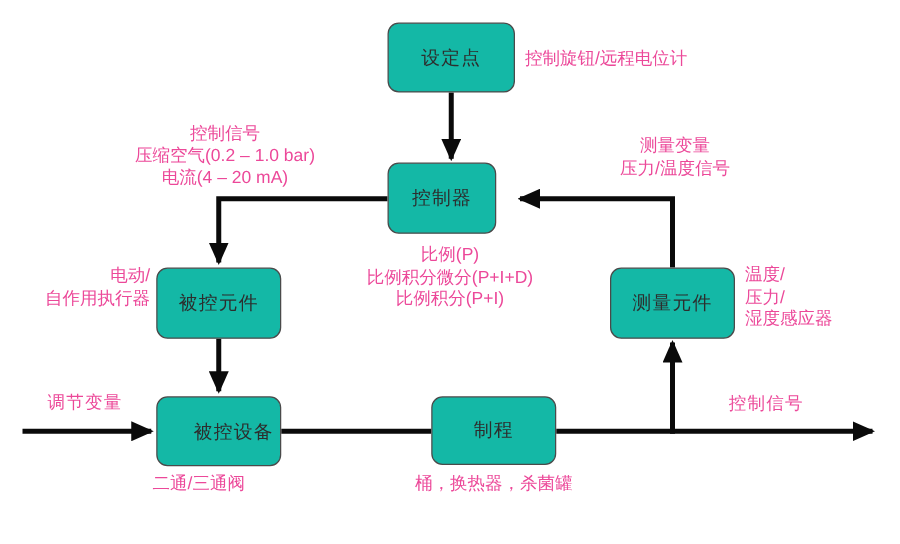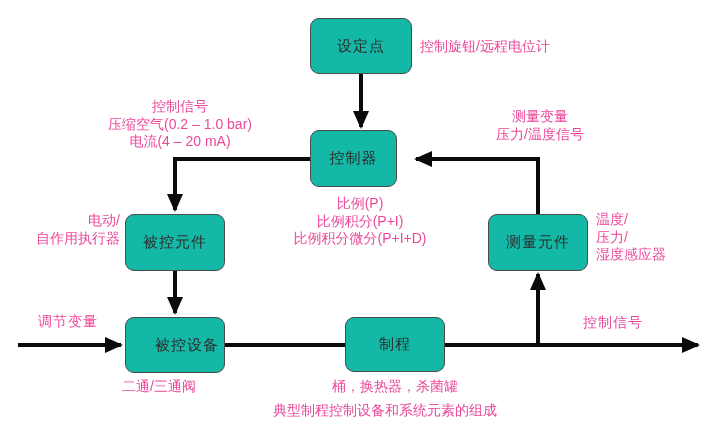--- a/index.html
+++ b/index.html
@@ -99,22 +99,22 @@
     <div>电流(4 – 20 mA)</div>
   </div>
 
   <div class="lbl center" style="left:465px; top:108px; width:150px;">
     <div>测量变量</div>
     <div>压力/温度信号</div>
   </div>
 
   <div class="lbl center" style="left:260px; top:195px; width:200px;">
     <div>比例(P)</div>
+    <div>比例积分微分(P+I+D)</div>
     <div>比例积分(P+I)</div>
-    <div>比例积分微分(P+I+D)</div>
   </div>
 
   <div class="lbl right" style="left:20px; top:212px; width:100px;">
     <div>电动/</div>
     <div>自作用执行器</div>
   </div>
 
   <div class="lbl" style="left:596px; top:211px;">
     <div>温度/</div>
     <div>压力/</div>
@@ -122,15 +122,14 @@
   </div>
 
   <div class="lbl" style="left:38px; top:313px; letter-spacing:1px;">调节变量</div>
 
   <div class="lbl center" style="left:109px; top:378px; width:100px;">二通/三通阀</div>
 
   <div class="lbl center" style="left:295px; top:378px; width:200px;">桶，换热器，杀菌罐</div>
 
   <div class="lbl" style="left:583px; top:314px; letter-spacing:1px;">控制信号</div>
 
-  <div class="lbl center" style="left:260px; top:402px; width:250px;">典型制程控制设备和系统元素的组成</div>
 
 </div>
 
 </body></html>

